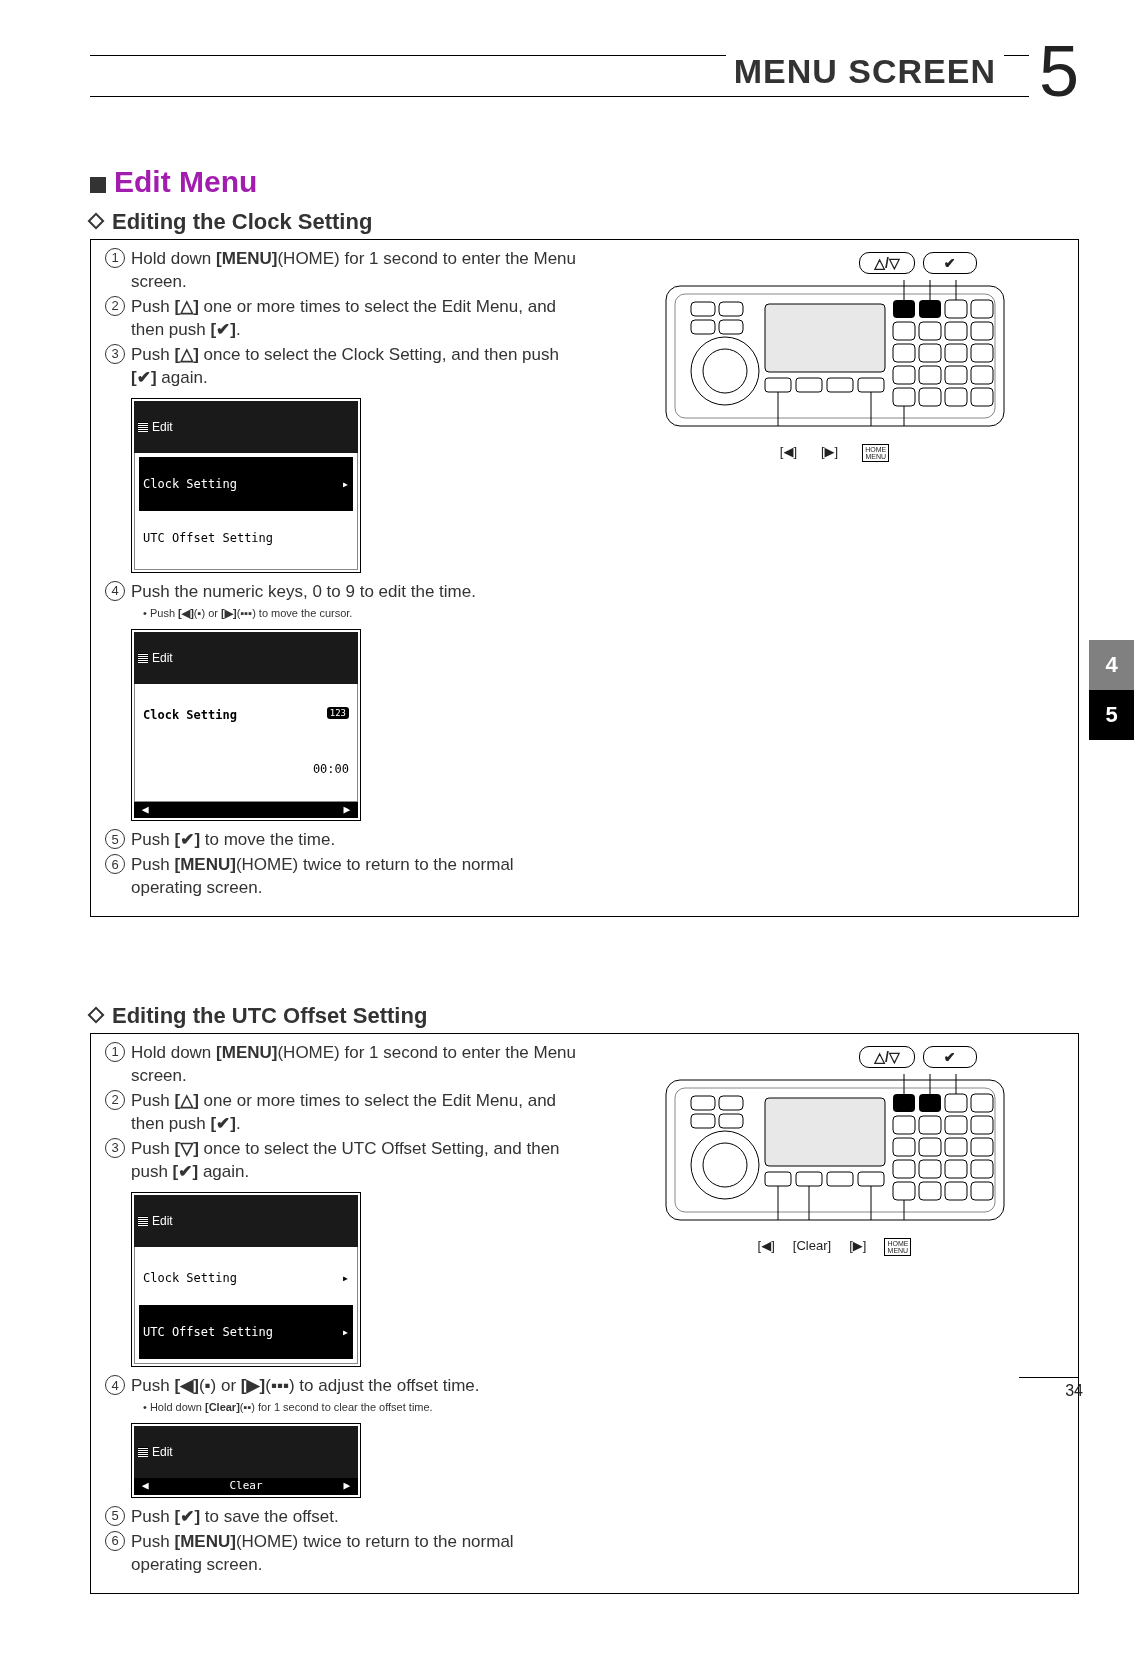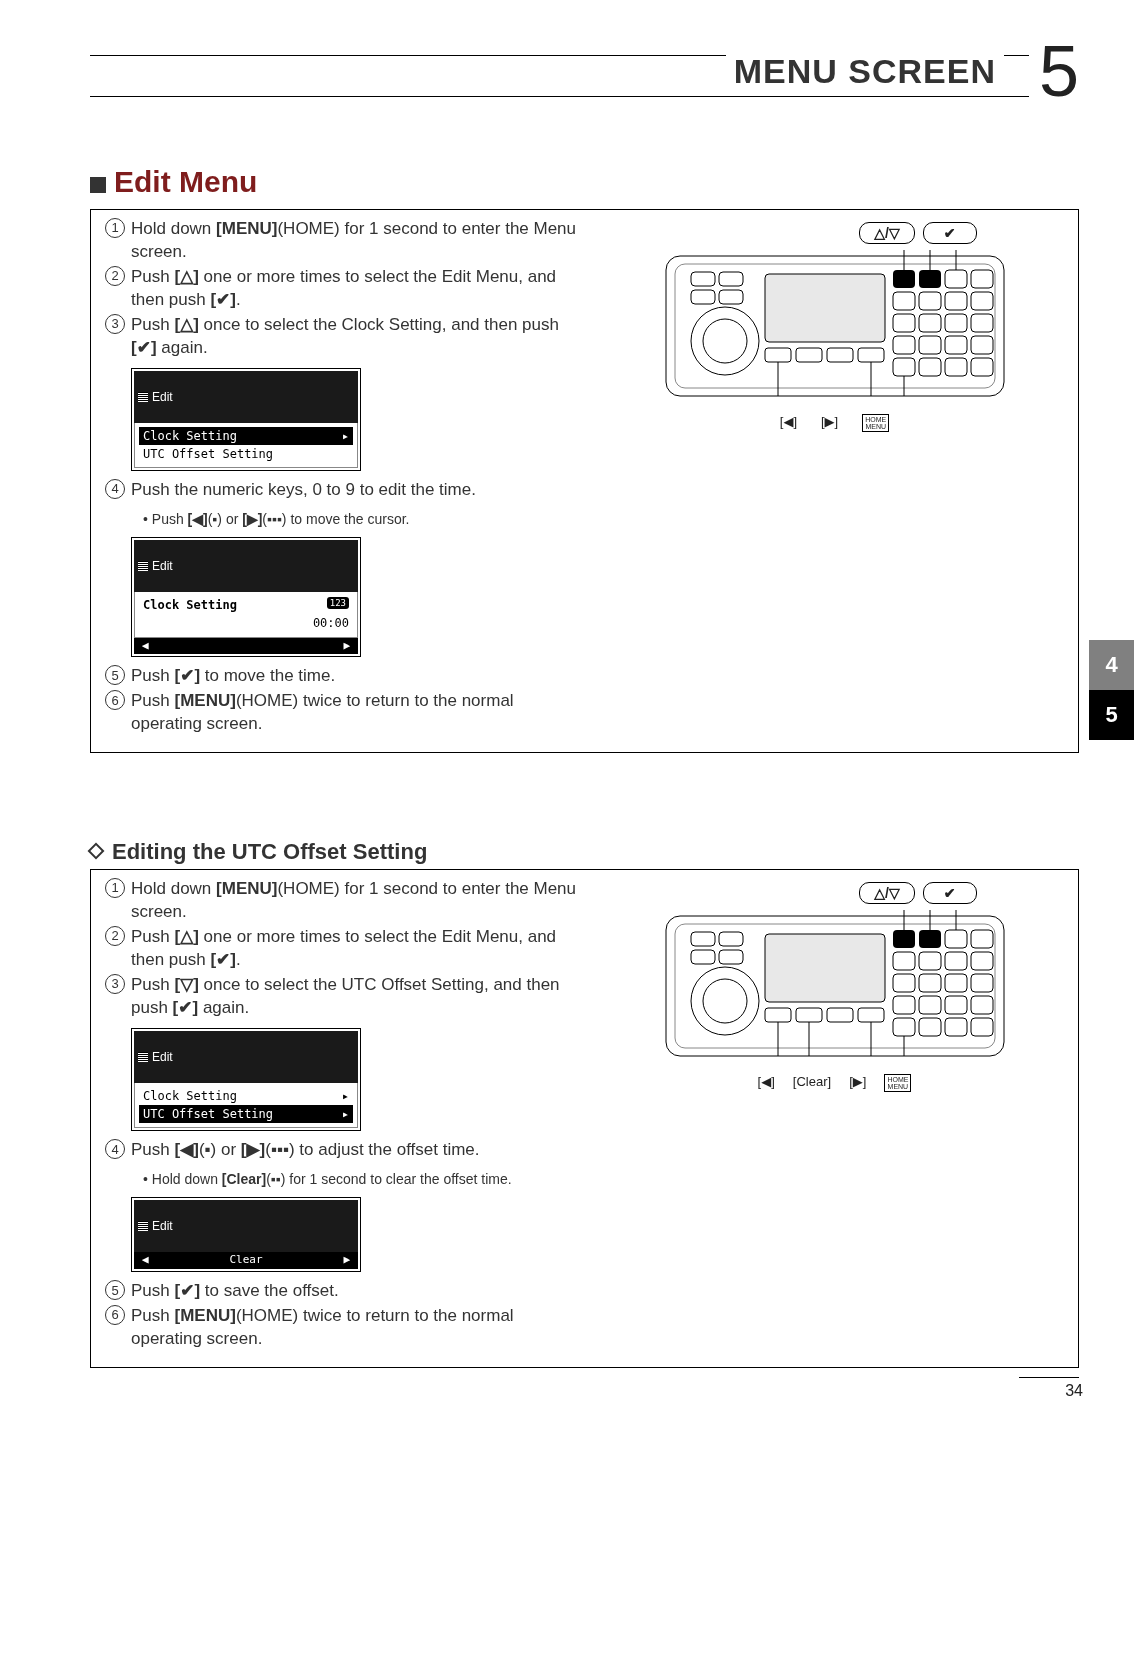--- a/index.html
+++ b/index.html
@@ -7,40 +7,40 @@
   .page { position: relative; width: 1134px; height: 1430px; padding: 55px 55px 40px 90px; }
   .top-rule { position: absolute; top: 55px; left: 90px; right: 55px; height: 1px; background: #000; }
   .top-rule.h2 { top: 90px; }
   .header-title { position: absolute; top: 52px; right: 130px; font-size: 34px; font-weight: 700; letter-spacing: 1px; color: #333; background:#fff; padding: 0 8px;}
   .chapter-num { position: absolute; top: 30px; right: 55px; font-size: 72px; font-weight: 400; color: #222; background:#fff; padding-left:10px;}
   .side-tabs { position: absolute; right: 0; top: 640px; width: 45px; }
   .tab { width: 45px; height: 50px; display:flex; align-items:center; justify-content:center; font-size:22px; font-weight:700; color:#fff; }
   .tab.t4 { background:#808080; }
   .tab.t5 { background:#000; }
   .content { margin-top: 110px; }
-  .h1 { font-size: 30px; font-weight: 700; color:#7f1d1d; margin-bottom: 10px; }
+  .h1 { font-size: 30px; font-weight: 700; color:#a21caf; margin-bottom: 10px; }
   .h2 { font-size: 22px; font-weight: 700; color:#333; margin-bottom: 4px; margin-top: 6px;}
   .diamond { display:inline-block; width:12px; height:12px; transform: rotate(45deg); border:2px solid #333; margin-right:10px; position:relative; top:-2px;}
   .scare { display:inline-block; width:16px; height:16px; background:#333; margin-right:8px; position:relative; top:1px;}
   .box { border:1px solid #000; padding: 8px 14px 14px 14px; margin-bottom:40px; position:relative; }
   .box.last-box { margin-bottom: 0; }
   .cols { display:flex; gap:20px; }
   .leftcol { flex: 0 0 480px; font-size:17px; line-height:1.35; color:#333;}
   .rightcol { flex:1; display:flex; align-items:flex-start; justify-content:center; padding-top:4px;}
   .step-list { list-style:none; }
   .step-list li { position:relative; padding-left:26px; margin-bottom:2px; }
   .step-list .num { position:absolute; left:0; top:0; display:inline-flex; width:20px; height:20px; border:1px solid #333; border-radius:50%; align-items:center; justify-content:center; font-size:13px; }
   .bold { font-weight:700; }
-  .sub { padding-left:38px; font-size:14px; margin-top:8px; margin-bottom:4px;}
+  .sub { padding-left:38px; font-size:11px; margin-top:2px; margin-bottom:4px;}
   .sub::before { content:"• "; }
   .screenshot { display:block; margin: 8px 0 8px 26px; border:1px solid #000; background:#fff; width:230px; padding:2px;}
   .edit-bar { background:#1a1a1a; color:#fff; font-size:12px; padding:18px 4px; display:flex; align-items:center; gap:4px;}
   .edit-bar::before { content:""; display:inline-block; width:10px; height:10px; background: repeating-linear-gradient(0deg,#fff,#fff 1px,#000 1px,#000 2px);}
   .lcd-body { border:1px solid #888; border-top:0; padding:4px; font-family: monospace; font-size:12px; color:#000; }
-  .lcd-row { padding:1px 4px; }
+  .lcd-row { padding:19px 4px; }
   .lcd-row.sel { background:#000; color:#fff; display:flex; justify-content:space-between;}
   .lcd-row .caret::after{content:"▸";}
   .lcd-footer { background:#000; color:#fff; font-size:11px; display:flex; justify-content:space-between; padding:1px 8px; font-family:monospace;}
   .radio { width: 340px; }
   .radio svg { width:100%; height:auto; }
   .key-labels { display:flex; gap:24px; justify-content:center; font-size:13px; margin-top:4px; font-family: Arial;}
   .key-labels.k2 { gap:18px; }
   .btncell { display:inline-flex; align-items:center; justify-content:center; border:1px solid #000; border-radius:10px; padding:2px 14px; font-size:14px; font-weight:700; background:#fff;}
   .btncell.long { padding: 2px 20px;}
   .top-btns { display:flex; gap:8px; justify-content:flex-end; align-items:center; margin-right:28px; margin-bottom:2px;}
@@ -63,20 +63,21 @@
   <div class="chapter-num">5</div>
 
   <div class="side-tabs">
     <div class="tab t4">4</div>
     <div class="tab t5">5</div>
   </div>
 
   <div class="content">
     <div class="h1"><span class="scare"></span><span>Edit Menu</span></div>
 
+    <div class="h2"><span class="diamond"></span><span>Editing the Clock Setting</span></div>
     <div class="box">
       <div class="cols">
         <div class="leftcol">
           <ul class="step-list">
             <li><span class="num">1</span><span>Hold down </span><span class="bold">[MENU]</span><span>(HOME) for 1 second to enter the Menu screen.</span></li>
             <li><span class="num">2</span><span>Push </span><span class="bold">[△]</span><span> one or more times to select the Edit Menu, and then push </span><span class="bold">[✔]</span><span>.</span></li>
             <li><span class="num">3</span><span>Push </span><span class="bold">[△]</span><span> once to select the Clock Setting, and then push </span><span class="bold">[✔]</span><span> again.</span></li>
           </ul>
 
           <div class="screenshot">

